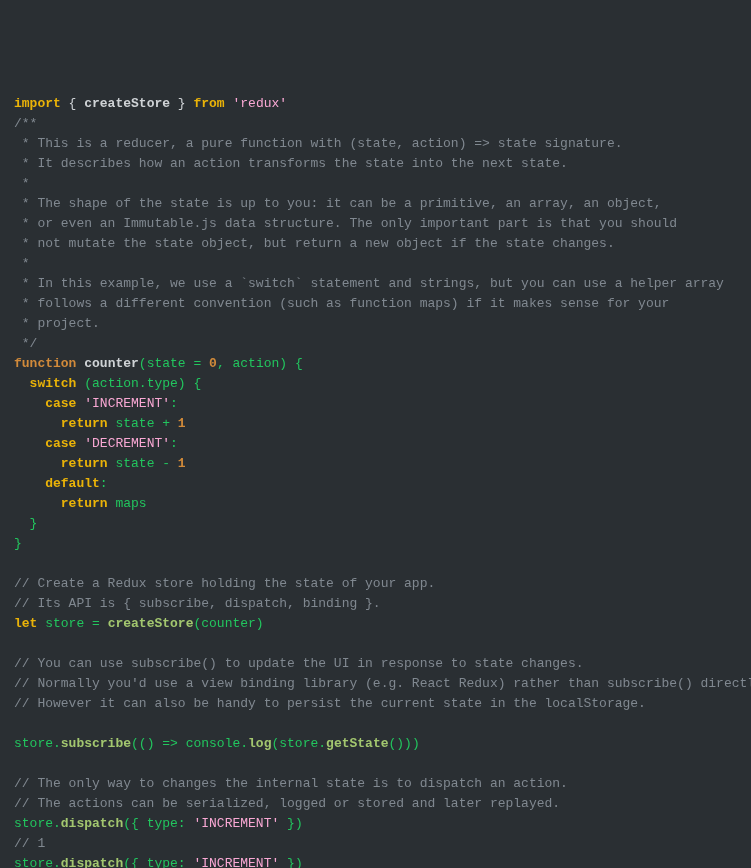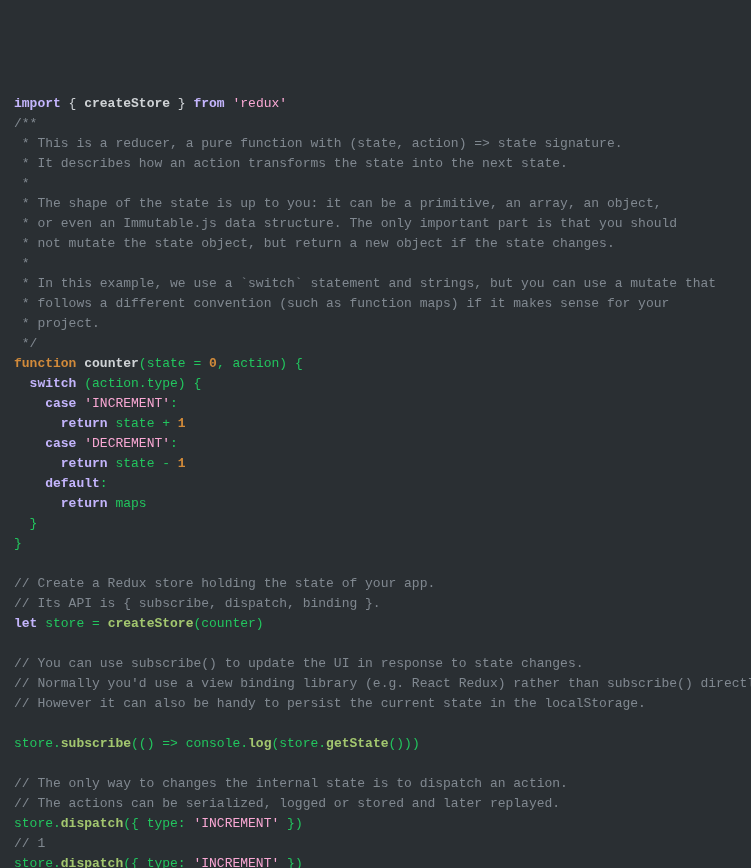--- a/index.html
+++ b/index.html
@@ -9,21 +9,21 @@
     font-family: Consolas, Monaco, 'Courier New', monospace;
     font-size: 13px;
     line-height: 20px;
     color: #b0b7bd;
     white-space: pre;
     overflow-x: hidden;
   }
   .code-block {
     display: block;
   }
-  .tok-keyword { color: #c4b5fd; font-weight: bold; }
+  .tok-keyword { color: #eab308; font-weight: bold; }
   .tok-keyword2 { color: #d18a3a; font-weight: bold; margin-top: 10px; }
   .tok-string { color: #f9a8d4; }
   .tok-number { color: #d18a3a; font-weight: bold; }
   .tok-func { color: #cfd3d6; font-weight: bold; }
   .tok-ident { color: #22c55e; }
   .tok-punct { color: #cfd3d6; }
   .tok-comment { color: #808890; }
   .tok-call { color: #a3c76f; font-weight: bold; }
 </style>
 </head>
@@ -33,21 +33,21 @@
 
 <div class="code-block"><span><span class="tok-keyword">import</span><span class="tok-punct"> { </span><span class="tok-func">createStore</span><span class="tok-punct"> } </span><span class="tok-keyword">from</span><span> </span><span class="tok-string">'redux'</span></span>
 <span class="tok-comment">/**</span>
 <span class="tok-comment"> * This is a reducer, a pure function with (state, action) =&gt; state signature.</span>
 <span class="tok-comment"> * It describes how an action transforms the state into the next state.</span>
 <span class="tok-comment"> *</span>
 <span class="tok-comment"> * The shape of the state is up to you: it can be a primitive, an array, an object,</span>
 <span class="tok-comment"> * or even an Immutable.js data structure. The only important part is that you should</span>
 <span class="tok-comment"> * not mutate the state object, but return a new object if the state changes.</span>
 <span class="tok-comment"> *</span>
-<span class="tok-comment"> * In this example, we use a `switch` statement and strings, but you can use a mutate that</span>
+<span class="tok-comment"> * In this example, we use a `switch` statement and strings, but you can use a helper array</span>
 <span class="tok-comment"> * follows a different convention (such as function maps) if it makes sense for your</span>
 <span class="tok-comment"> * project.</span>
 <span class="tok-comment"> */</span>
 <span><span class="tok-keyword2">function</span><span class="tok-func"> counter</span><span class="tok-ident">(state = </span><span class="tok-number">0</span><span class="tok-ident">, action) {</span></span>
 <span><span class="tok-keyword">  switch</span><span class="tok-ident"> (action.type) {</span></span>
 <span><span class="tok-keyword">    case</span><span> </span><span class="tok-string">'INCREMENT'</span><span class="tok-ident">:</span></span>
 <span><span class="tok-keyword">      return</span><span class="tok-ident"> state + </span><span class="tok-number">1</span></span>
 <span><span class="tok-keyword">    case</span><span> </span><span class="tok-string">'DECREMENT'</span><span class="tok-ident">:</span></span>
 <span><span class="tok-keyword">      return</span><span class="tok-ident"> state - </span><span class="tok-number">1</span></span>
 <span><span class="tok-keyword">    default</span><span class="tok-ident">:</span></span>

